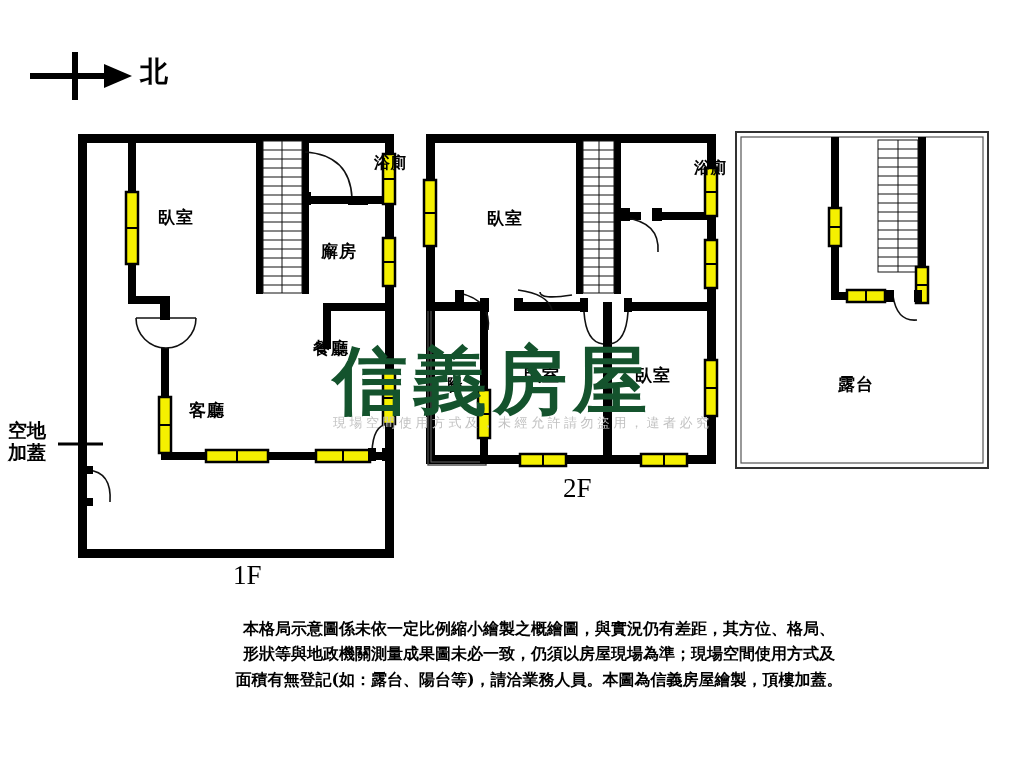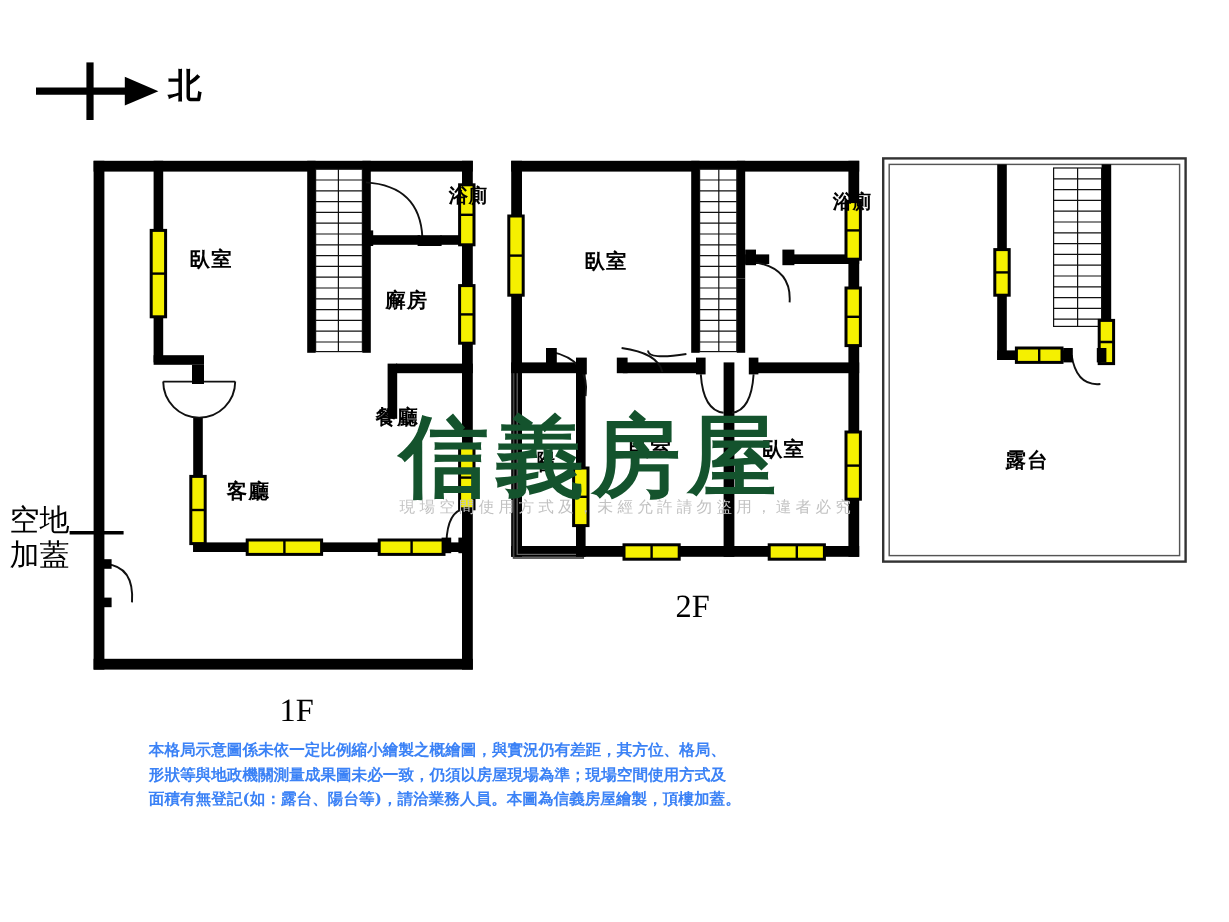--- a/index.html
+++ b/index.html
@@ -49,49 +49,49 @@
     font-weight: 700;
     writing-mode: vertical-rl;
     text-orientation: upright;
     letter-spacing: 1px;
     line-height: 1.0;
   }
   .floor-label {
     font-size: 27px;
     font-weight: 400;
     font-family: "Liberation Serif", "DejaVu Serif", serif;
-    margin-top: 17px;
   }
   .side-label {
-    font-size: 25px;
-    font-weight: 400;
+    font-size: 19px;
+    font-weight: 700;
     line-height: 1.15;
   }
   .compass-label {
     font-size: 28px;
     font-weight: 700;
     font-family: "DejaVu Sans", "Liberation Sans", sans-serif;
   }
   .rooftop-label {
     font-size: 20px;
     font-weight: 700;
     line-height: 1.3;
     text-align: center;
   }
   .disclaimer {
     position: absolute;
     left: 124px;
     top: 616px;
     width: 830px;
     font-family: "DejaVu Serif", "Liberation Serif", serif;
-    font-size: 13px;
+    font-size: 16px;
     font-weight: 700;
     line-height: 1.58;
-    color: #3b82f6;
+    color: #000000;
     letter-spacing: 0px;
+    text-align: center;
   }
   .disclaimer div { white-space: nowrap; }
   .wm-logo {
     position: absolute;
     left: 333px;
     top: 332px;
     font-size: 74px;
     font-weight: 700;
     color: #14532d;
     letter-spacing: 6px;

